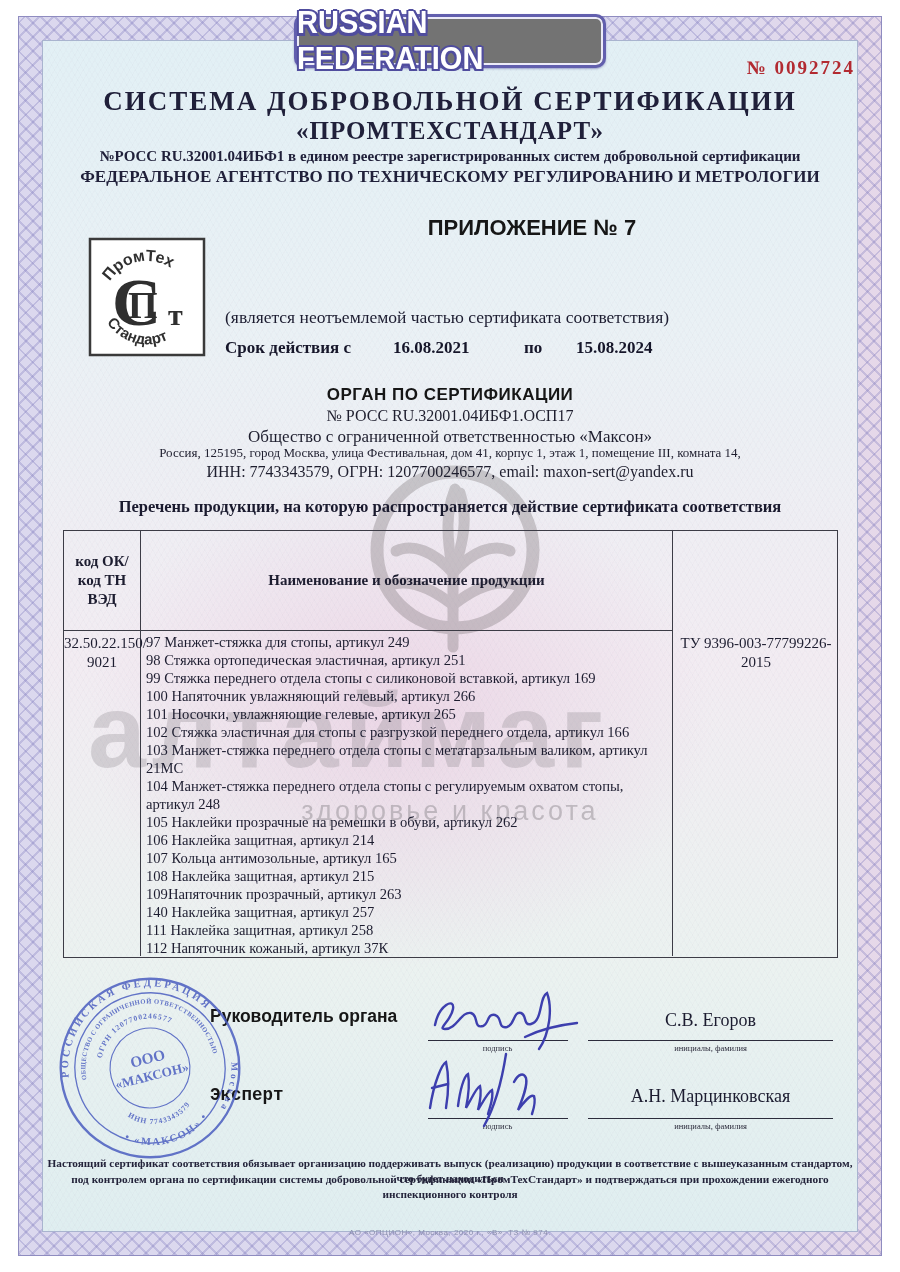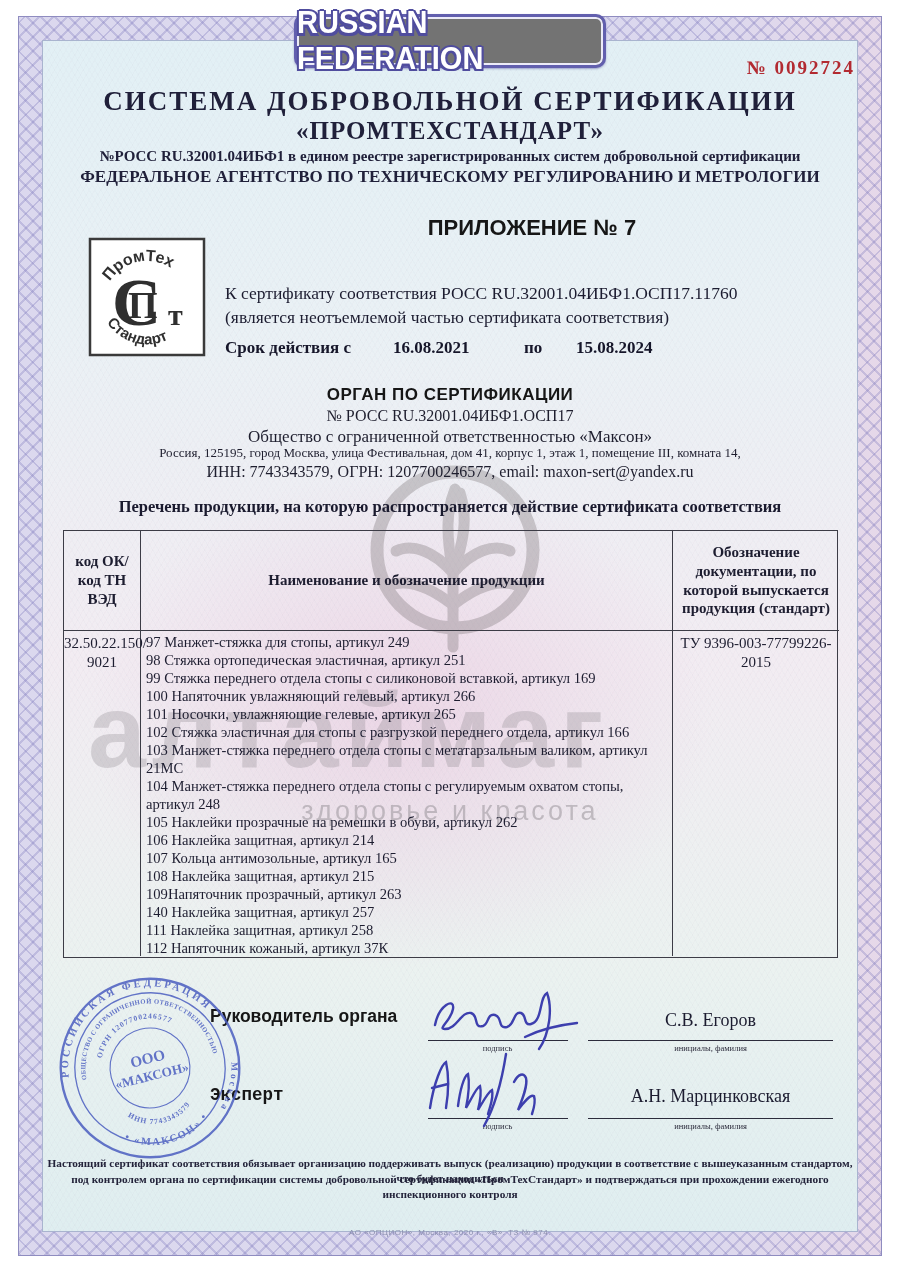--- a/index.html
+++ b/index.html
@@ -131,40 +131,38 @@
       <textPath href="#arcTop" startOffset="8%">ПромТех</textPath>
     </text>
     <text font-family="Liberation Sans, sans-serif" font-weight="700" font-size="15" fill="#2f2f2f">
       <textPath href="#arcBot" startOffset="9%">Стандарт</textPath>
     </text>
     <text x="24" y="88" font-family="Liberation Serif, serif" font-weight="700" font-size="68" fill="#2f2f2f">С</text>
     <text x="40" y="81" font-family="Liberation Serif, serif" font-weight="700" font-size="38" fill="#2f2f2f">П</text>
     <text x="80" y="88" font-family="Liberation Serif, serif" font-weight="700" font-size="30" fill="#2f2f2f">т</text>
   </svg>
 
-  <div class="abs cert-line1">К сертификату соответствия РОСС RU.32001.04ИБФ1.ОСП17.11760</div>
   <div class="abs cert-line2">(является неотъемлемой частью сертификата соответствия)</div>
 
   <div class="abs validity" style="left:225px;">Срок действия с</div>
   <div class="abs validity" style="left:393px;">16.08.2021</div>
   <div class="abs validity" style="left:524px;">по</div>
   <div class="abs validity" style="left:576px;">15.08.2024</div>
 
   <div class="abs ctr org-title sans">ОРГАН ПО СЕРТИФИКАЦИИ</div>
   <div class="abs ctr org-num">№ РОСС RU.32001.04ИБФ1.ОСП17</div>
   <div class="abs ctr org-company">Общество с ограниченной ответственностью «Максон»</div>
   <div class="abs ctr org-address">Россия, 125195, город Москва, улица Фестивальная, дом 41, корпус 1, этаж 1, помещение III, комната 14,</div>
   <div class="abs ctr org-contacts">ИНН: 7743343579, ОГРН: 1207700246577, email: maxon-sert@yandex.ru</div>
 
   <div class="abs ctr list-title">Перечень продукции, на которую распространяется действие сертификата соответствия</div>
 
   <div class="abs tbl">
     <div class="cell hcell hrow c1">код ОК/код ТН ВЭД</div>
     <div class="cell hcell hrow c2">Наименование и обозначение продукции</div>
-    <div class="cell hcell hrow c3">Обозначение документации, по которой выпускается продукция (стандарт)</div>
 
     <div class="cell brow c1 code-cell">
       <div>32.50.22.150/</div>
       <div>9021</div>
     </div>
 
     <div class="cell brow c2 prod-cell">
       <div class="prod">97 Манжет-стяжка для стопы, артикул 249</div>
       <div class="prod">98 Стяжка ортопедическая эластичная, артикул 251</div>
       <div class="prod">99 Стяжка переднего отдела стопы с силиконовой вставкой, артикул 169</div>

